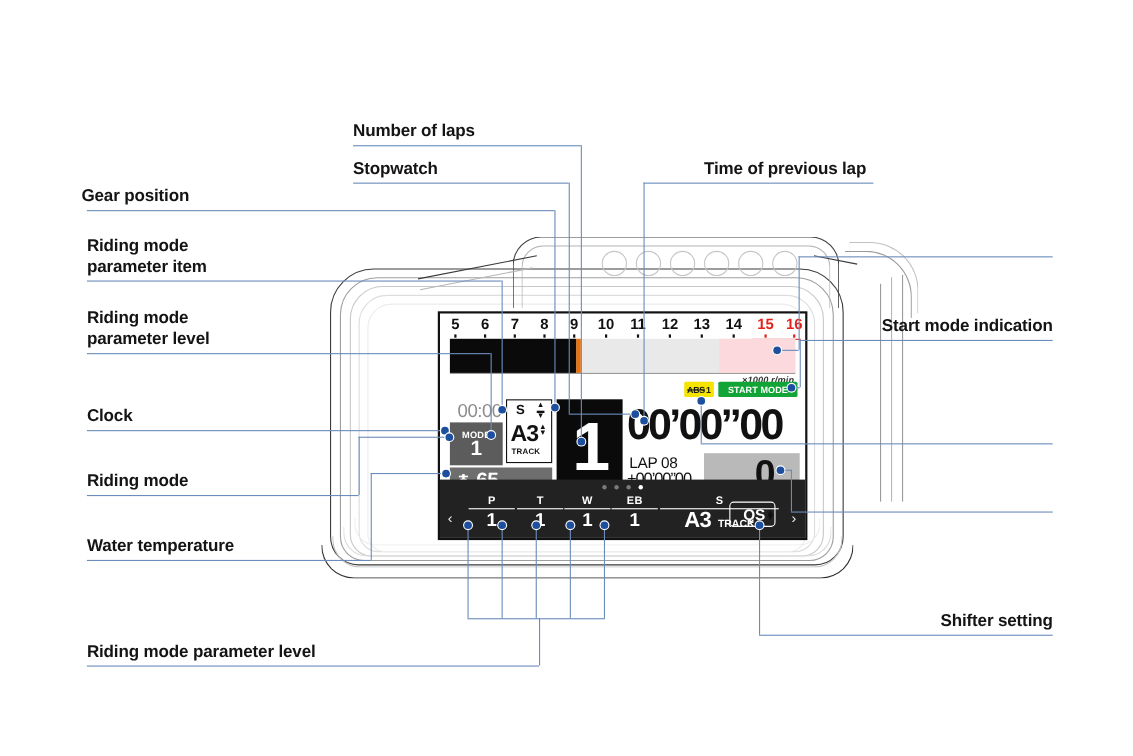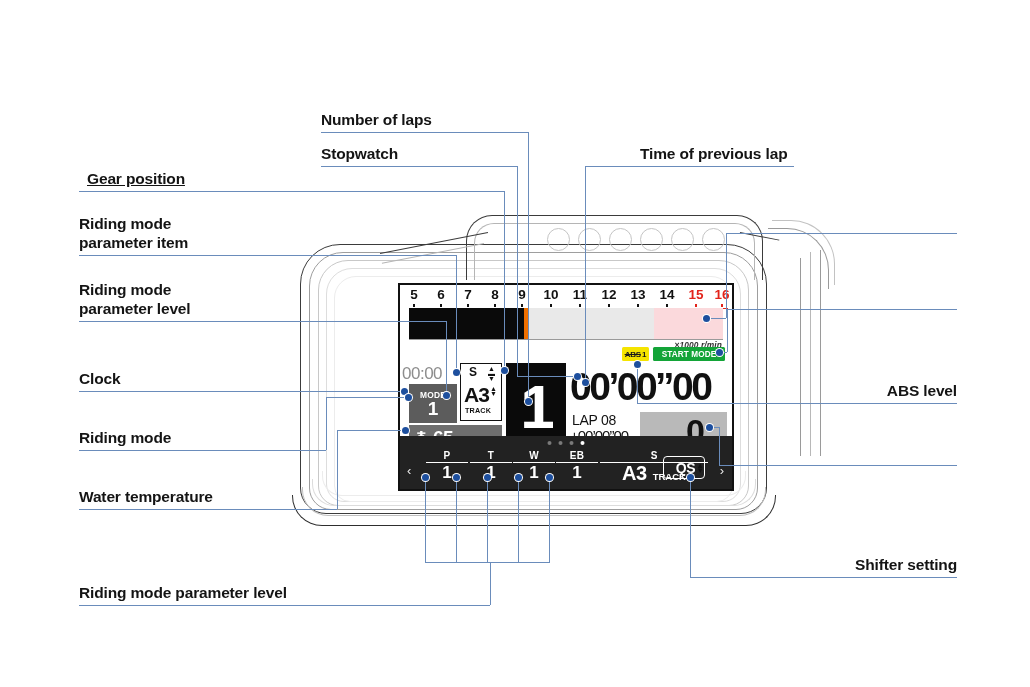--- a/index.html
+++ b/index.html
@@ -51,21 +51,21 @@
           text-decoration:line-through;text-decoration-thickness:1px;}
   #abs .n{font-size:8px;font-weight:700;color:#1a1a1a;margin-left:1px;}
   #startmode{position:absolute;left:253px;top:62px;width:72px;height:14px;
              background:#13A438;border-radius:1.5px;display:flex;align-items:center;
              justify-content:center;}
   #startmode span{font-size:8.2px;font-weight:700;color:#fff;letter-spacing:0.1px;}
 
   
   #band{position:absolute;left:0;top:80px;width:100%;height:70px;}
 
-  #clock{position:absolute;left:2px;top:-1px;font-size:17px;color:#8d8d8d;
+  #clock{position:absolute;left:16px;top:-1px;font-size:17px;color:#8d8d8d;
          letter-spacing:-0.5px;font-weight:400;}
   #modebox{position:absolute;left:9px;top:19px;width:48px;height:39px;
            background:#5c5c5c;display:flex;flex-direction:column;align-items:center;
            justify-content:center;}
   #modebox .mlab{font-size:8.4px;font-weight:700;color:#fff;letter-spacing:0.2px;}
   #modebox .mval{font-size:19px;font-weight:700;color:#fff;line-height:18px;}
   #temp{position:absolute;left:9px;top:60px;width:93px;height:26px;background:#6e6e6e;
         display:flex;align-items:center;}
   #temp .ic{width:24px;display:flex;align-items:center;justify-content:center;}
   #temp .tv{font-size:19px;font-weight:700;color:#fff;letter-spacing:-0.5px;}
@@ -301,21 +301,21 @@
         <span class="updn" style="position:relative;top:0;">
           <i style="font-size:8px;">▲</i>
             <i style="font-size:8px;">▼</i>
         </span>
       </div>
 
       <span class="chev" style="right:8px;">›</span>
     </div>
   </div>
 
-  <div class="callout" style="left:87px;top:169px;text-decoration:underline;">Gear position</div>
+  <div class="callout" style="left:74px;top:169px;">Gear position</div>
   <div class="ln lnh" style="left:79px;top:191px;width:425px;"></div>
   <div class="ln lnv" style="left:504px;top:191px;height:180px;"></div>
   <div class="dot" style="left:501px;top:367px;"></div>
 
   <div class="callout" style="left:79px;top:214px;">Riding mode
 parameter item</div>
   <div class="ln lnh" style="left:79px;top:255px;width:377px;"></div>
   <div class="ln lnv" style="left:456px;top:255px;height:118px;"></div>
   <div class="dot" style="left:453px;top:369px;"></div>
 
@@ -370,26 +370,26 @@
   <div class="callout" style="left:640px;top:144px;">Time of previous lap</div>
   <div class="ln lnh" style="left:585px;top:166px;width:209px;"></div>
   <div class="ln lnv" style="left:585px;top:166px;height:216px;"></div>
   <div class="dot" style="left:582px;top:379px;"></div>
 
   <div class="ln lnh" style="left:726px;top:233px;width:231px;"></div>
   <div class="ln lnv" style="left:726px;top:233px;height:85px;"></div>
   <div class="ln lnh" style="left:706px;top:318px;width:20px;"></div>
   <div class="dot" style="left:703px;top:315px;"></div>
 
+  <div class="callout right" style="right:73px;top:287px;width:290px;">Start mode indication</div>
   <div class="ln lnh" style="left:727px;top:309px;width:230px;"></div>
   <div class="ln lnv" style="left:727px;top:309px;height:43px;"></div>
   <div class="ln lnh" style="left:719px;top:352px;width:8px;"></div>
   <div class="dot" style="left:716px;top:349px;"></div>
 
-  <div class="callout right" style="right:73px;top:381px;width:220px;">ABS level</div>
   <div class="ln lnh" style="left:637px;top:403px;width:320px;"></div>
   <div class="ln lnv" style="left:637px;top:364px;height:39px;"></div>
   <div class="dot" style="left:634px;top:361px;"></div>
 
   <div class="ln lnh" style="left:719px;top:465px;width:238px;"></div>
   <div class="ln lnv" style="left:719px;top:427px;height:38px;"></div>
   <div class="ln lnh" style="left:709px;top:427px;width:10px;"></div>
   <div class="dot" style="left:706px;top:424px;"></div>
 
   <div class="callout right" style="right:73px;top:555px;width:260px;">Shifter setting</div>

